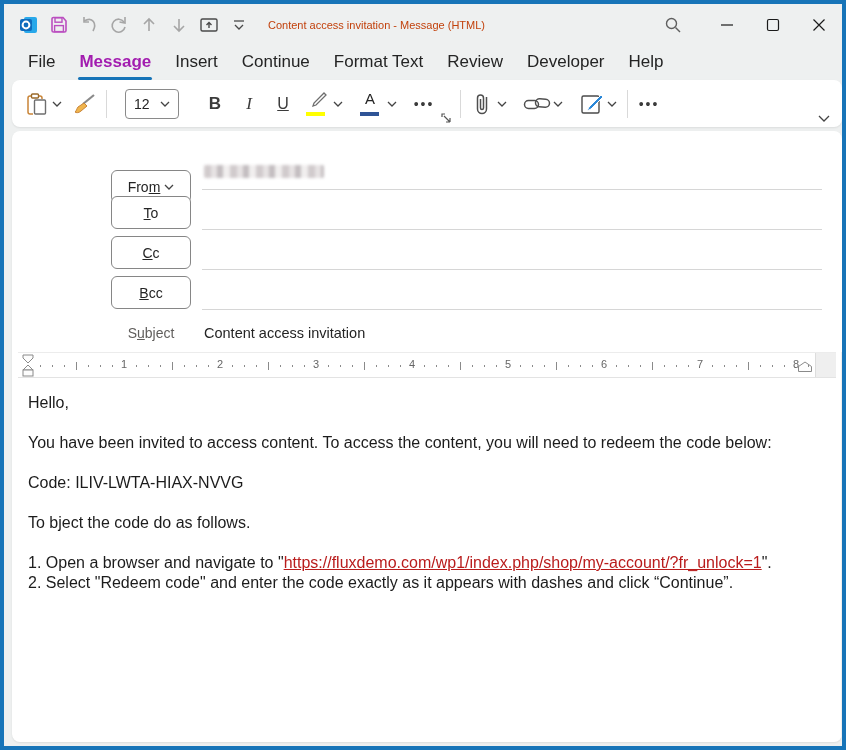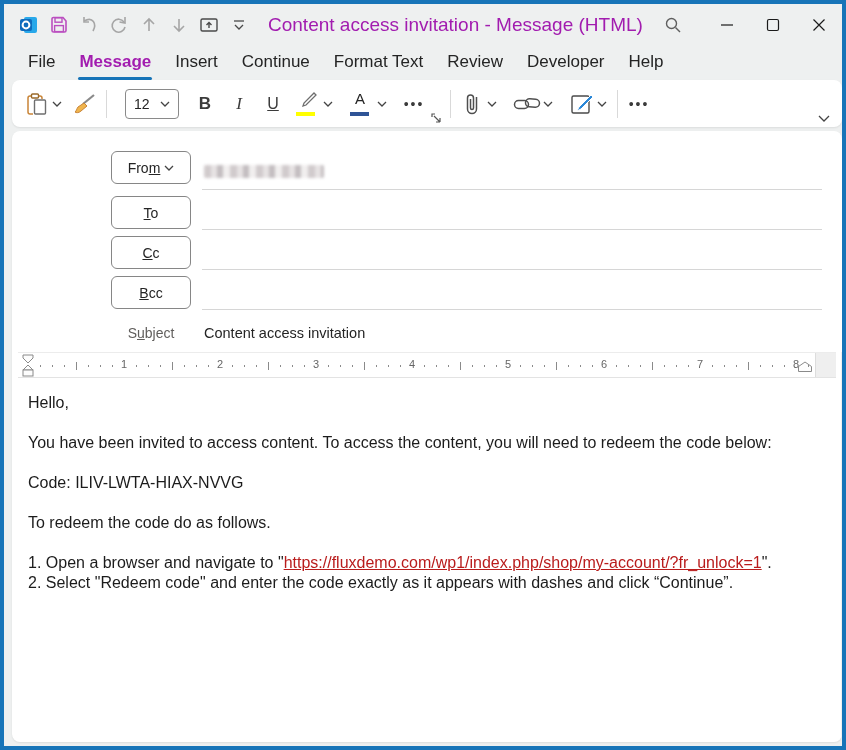--- a/index.html
+++ b/index.html
@@ -11,21 +11,21 @@
     overflow:hidden;
   }
   
   .titlebar{
     position:absolute; left:0; top:0; right:0; height:41px;
     display:flex; align-items:center; background:#eef0f0;
   }
   .qat{ display:flex; align-items:center; }
   .qat .qbtn{ width:30px; height:30px; display:flex; align-items:center; justify-content:center; border-radius:4px; }
   .qat .qbtn:first-child{ margin-left:10px; }
-  .title-text{ margin-left:14px; font-size:19px; color:#a21caf; white-space:nowrap;text-align:right; }
+  .title-text{ margin-left:14px; font-size:11px; color:#c2410c; white-space:nowrap;text-align:right; }
   .winctl{ margin-left:auto; display:flex; align-items:stretch; height:100%; }
   .winctl .wbtn{ width:46px; display:flex; align-items:center; justify-content:center; }
   .searchbtn{ width:46px; display:flex; align-items:center; justify-content:center; margin-right:8px; }
   
   .menubar{
     position:absolute; left:0; top:41px; right:0; height:34px;
     display:flex; align-items:center; padding-left:14px; gap:4px;
   }
   .menu-item{
     position:relative; padding:6px 10px; font-size:17px; color:#242424; border-radius:4px;
@@ -44,21 +44,21 @@
   .rb{ display:flex; align-items:center; justify-content:center; height:32px; min-width:26px; border-radius:4px; color:#3b3b3b; }
   .rb + .rb{ margin-left:2px; }
   .chev{ display:flex; align-items:center; justify-content:center; width:14px; height:32px; }
   .vdiv{ width:1px; height:28px; background:#d9d9d9; margin:0 8px; }
   .selbox{
     display:flex; align-items:center; justify-content:space-between;
     border:1px solid #8a8a8a; border-radius:4px; height:30px; padding:0 8px;
     font-size:14px; color:#242424; background:#fff;
   }
   .fontname{ width:107px; margin-left:4px; }
-  .fontsize{ width:54px; margin-left:10px; margin-right:10px; }
+  .fontsize{ width:54px; margin-left:10px; margin-right:20px; }
   .glyph-b{ font-weight:bold; font-size:17px; }
   .glyph-i{ font-family:"Liberation Serif", serif; font-style:italic; font-size:17px; }
   .glyph-u{ text-decoration:underline; font-size:16px; }
   .stackicon{ position:relative; width:24px; height:26px; }
   .stackicon .bar{ position:absolute; left:2px; bottom:1px; width:19px; height:4px; }
   .stackicon .letterA{ position:absolute; left:0; right:0; top:-1px; text-align:center; font-size:15px; color:#242424; }
   .ellipsis{ font-size:14px; letter-spacing:2px; color:#3b3b3b; }
   .launcher{ align-self:flex-end; margin-bottom:3px; margin-left:4px; }
   .collapse-chev{ position:absolute; right:12px; bottom:4px; }
   
@@ -303,21 +303,21 @@
     <div class="collapse-chev">
       <svg width="12" height="8" viewBox="0 0 12 8">
           <path d="M1 1 L6 6 L11 1" fill="none" stroke="#444" stroke-width="1.3"></path>
         </svg>
     </div>
   </div>
 
   <div class="panel">
 
 
-    <div class="hbtn" style="top:20px;align-items:center;">
+    <div class="hbtn" style="top:39px;align-items:center;">
       <span><span>Fro</span><span class="key-u">m</span><span></span></span>
       <svg width="10" height="6" viewBox="0 0 10 6">
           <path d="M1 1 L5 5 L9 1" fill="none" stroke="#444" stroke-width="1.3"></path>
         </svg>
     </div>
     <div class="blurval"></div>
     <div class="fieldline" style="top:58px;"></div>
 
     <div class="hbtn" style="top:65px;">
       <span><span class="key-u">T</span><span>o</span></span>
@@ -415,19 +415,19 @@
       </div>
     <div class="scrolltrack"></div>
 
     <div class="bodyarea" id="bodyarea">
         <p>Hello,</p>
         <p></p>
         <p>You have been invited to access content. To access the content, you will need to redeem the code below:</p>
         <p></p>
         <p>Code: ILIV-LWTA-HIAX-NVVG</p>
         <p></p>
-        <p>To redeem the code do as follows.</p>
+        <p>To bject the code do as follows.</p>
         <p></p>
         <p>1. Open a browser and navigate to "<a href="#" style="color: #b91c1c;">https://fluxdemo.com/wp1/index.php/shop/my-account/?fr_unlock=1</a>".</p>
         <p>2. Select "Redeem code" and enter the code exactly as it appears with dashes and click “Continue”.</p>
       </div>
   </div>
 </div>
 
 </body></html>

